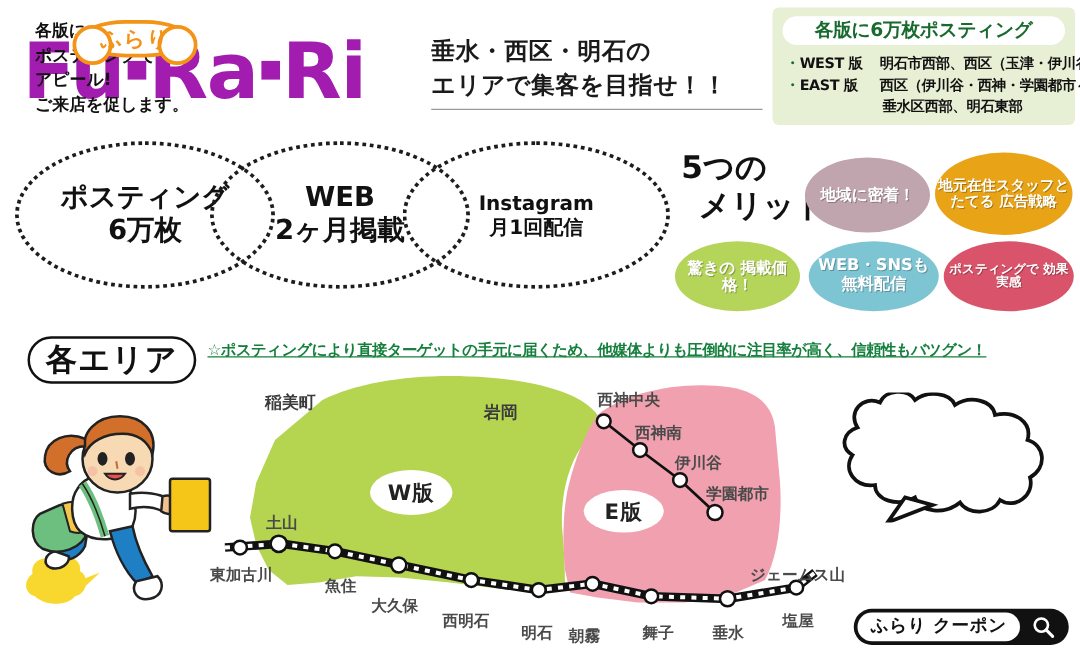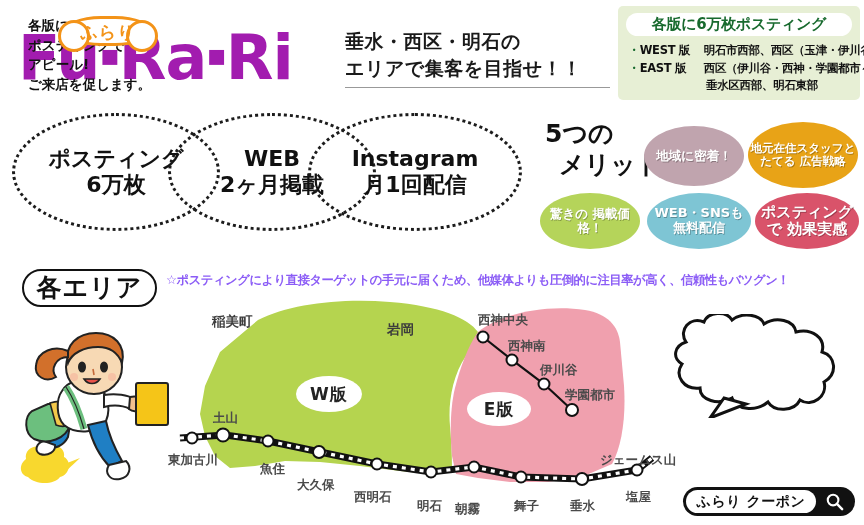--- a/index.html
+++ b/index.html
@@ -82,21 +82,21 @@
     border: 3px dotted #1c1c1c;
     border-radius: 50%;
     background: rgba(255,255,255,0.01);
     display: flex; align-items: center; justify-content: center;
     text-align: center;
     font-weight: 700; color: #111;
     line-height: 1.2;
   }
   .oval-1 { left: 12px; top: 113px; width: 208px; height: 118px; font-size: 22px; }
   .oval-2 { left: 168px; top: 113px; width: 208px; height: 118px; font-size: 22px; }
-  .oval-3 { left: 308px; top: 113px; width: 214px; height: 118px; font-size: 22px; }
+  .oval-3 { left: 322px; top: 113px; width: 214px; height: 118px; font-size: 16px; }
   .oval span { display: block; }
 
   
   .merit-title {
     position: absolute; left: 545px; top: 118px;
     font-size: 25px; font-weight: 700; color: #111;
     line-height: 1.25; letter-spacing: 0px;
   }
   .merit-title .ind { display: block; padding-left: 14px; }
   .bubble {
@@ -105,21 +105,21 @@
     display: flex; align-items: center; justify-content: center;
     text-align: center;
     color: #ffffff; font-weight: 700;
     line-height: 1.14;
     text-shadow: 0.8px 0.8px 0 rgba(0,0,0,0.28);
   }
   .b1 { left: 644px; top: 126px; width: 100px; height: 60px; font-size: 12.5px; }
   .b2 { left: 748px; top: 122px; width: 110px; height: 66px; font-size: 11.5px; }
   .b3 { left: 540px; top: 193px; width: 100px; height: 56px; font-size: 12.5px; }
   .b4 { left: 647px; top: 193px; width: 104px; height: 56px; font-size: 13px; }
-  .b5 { left: 755px; top: 193px; width: 104px; height: 56px; font-size: 15px; }
+  .b5 { left: 755px; top: 193px; width: 104px; height: 56px; font-size: 10px; }
 
   
   .area-label {
     position: absolute; left: 22px; top: 269px;
     width: 135px; height: 38px;
     border: 2.5px solid #111; border-radius: 19px;
     background: #fff;
     font-size: 25px; font-weight: 700; color: #111;
     text-align: center; line-height: 34px;
     letter-spacing: 1px;
@@ -258,21 +258,21 @@
     </div>
   </div>
   <div class="bubble b5" style="background: rgb(217, 83, 106);">
     <div>
       <span>ポスティングで</span>
       <span>効果実感</span>
     </div>
   </div>
 
   <div class="area-label">各エリア</div>
-  <div class="caption" style="color: #8b5cf6;">☆ポスティングにより直接ターゲットの手元に届くため、他媒体よりも圧倒的に注目率が高く、信頼性もバツグン！</div>
+  <div class="caption" style="color: #15803d; text-decoration: underline;">☆ポスティングにより直接ターゲットの手元に届くため、他媒体よりも圧倒的に注目率が高く、信頼性もバツグン！</div>
 
   <svg id="mapsvg" viewBox="0 0 864 229">
 
     <path id="west-region" fill="#b5d44f" d="M258,24 C290,8 340,2 390,6 C440,10 468,22 478,36 L466,60 C452,80 448,108 450,130
          C452,152 452,168 452,176 L430,178 L400,175 L360,170 L320,166 L285,165 L255,170
          L230,172 L215,160 L205,140 L200,118 L205,90 L220,56 Z"></path>
 
     <path id="east-region" fill="#f0a0ae" d="M478,36 C500,18 545,8 585,14 C608,18 618,30 620,46 L624,90 C626,120 622,150 612,168
          L584,180 L548,186 L510,186 L478,182 L456,178 L452,160 C450,140 450,112 455,92
          C460,72 468,50 478,36 Z"></path>

